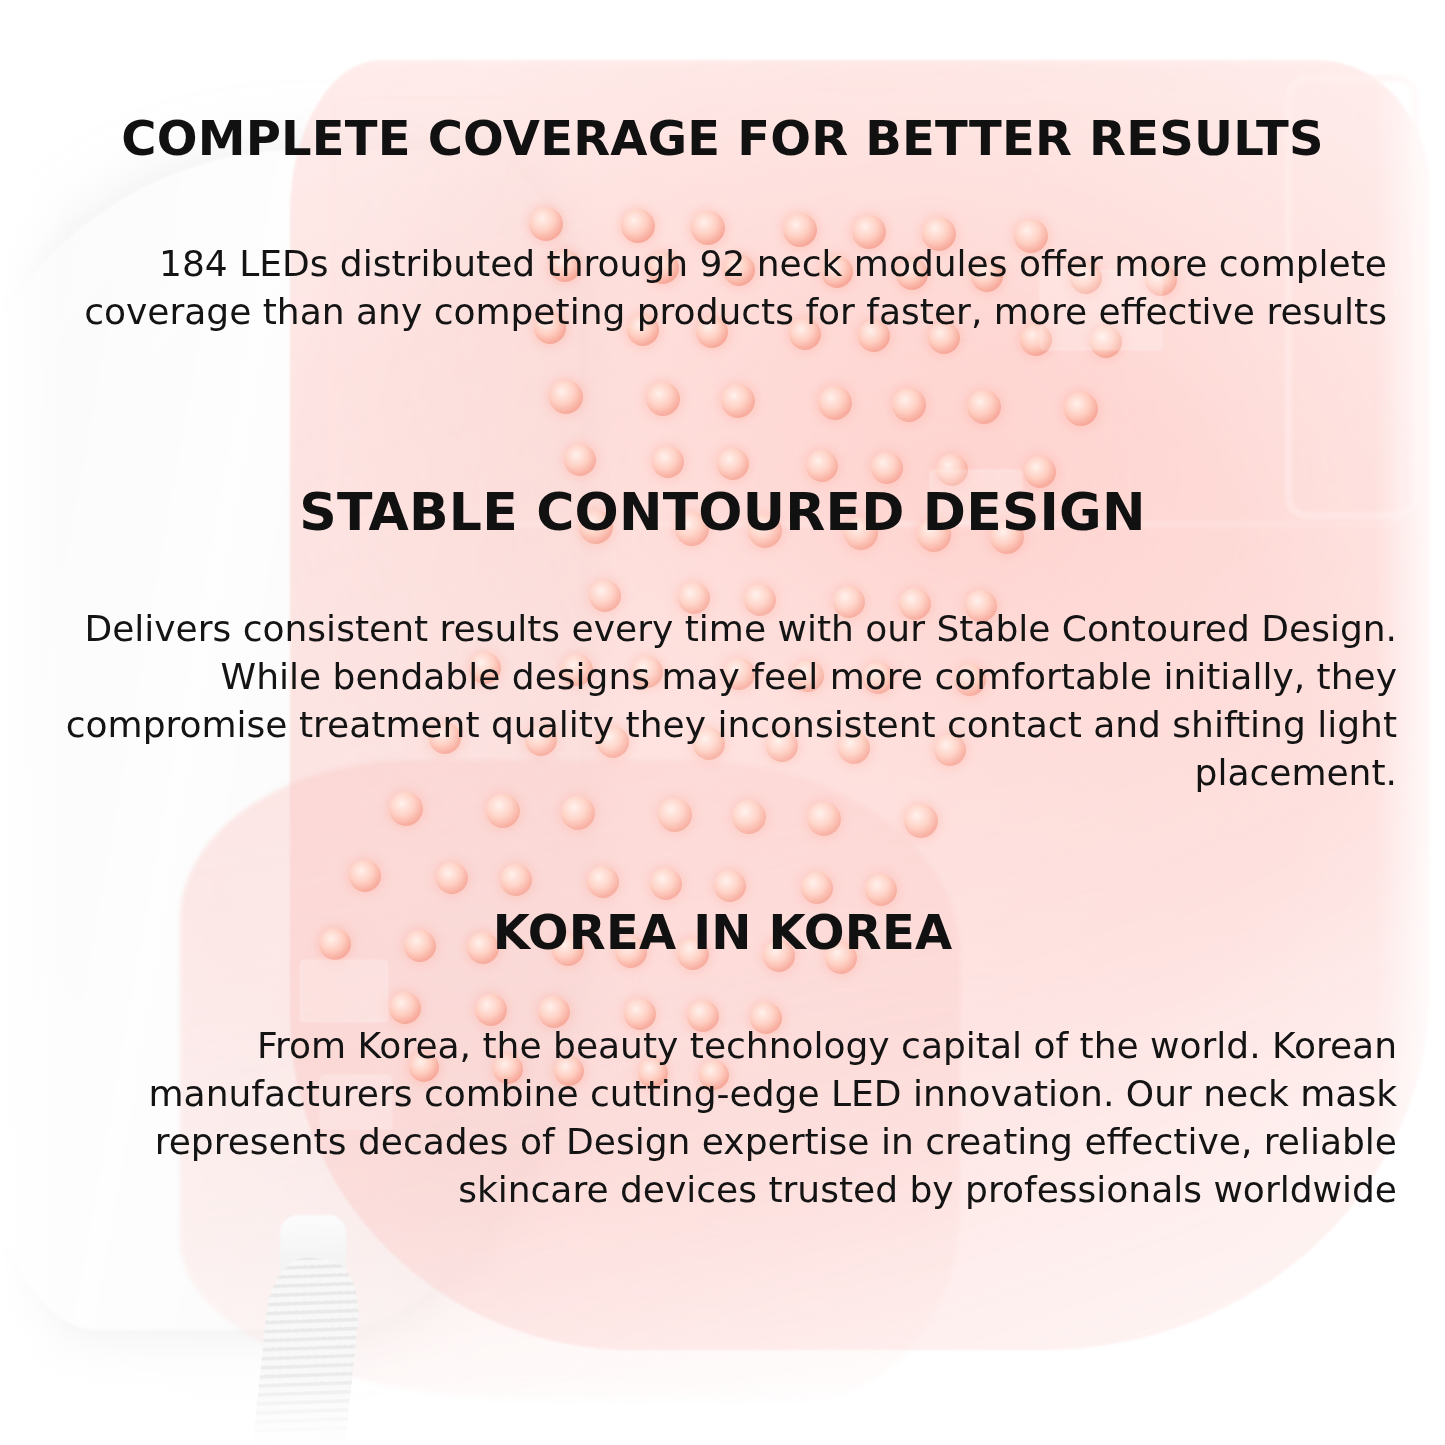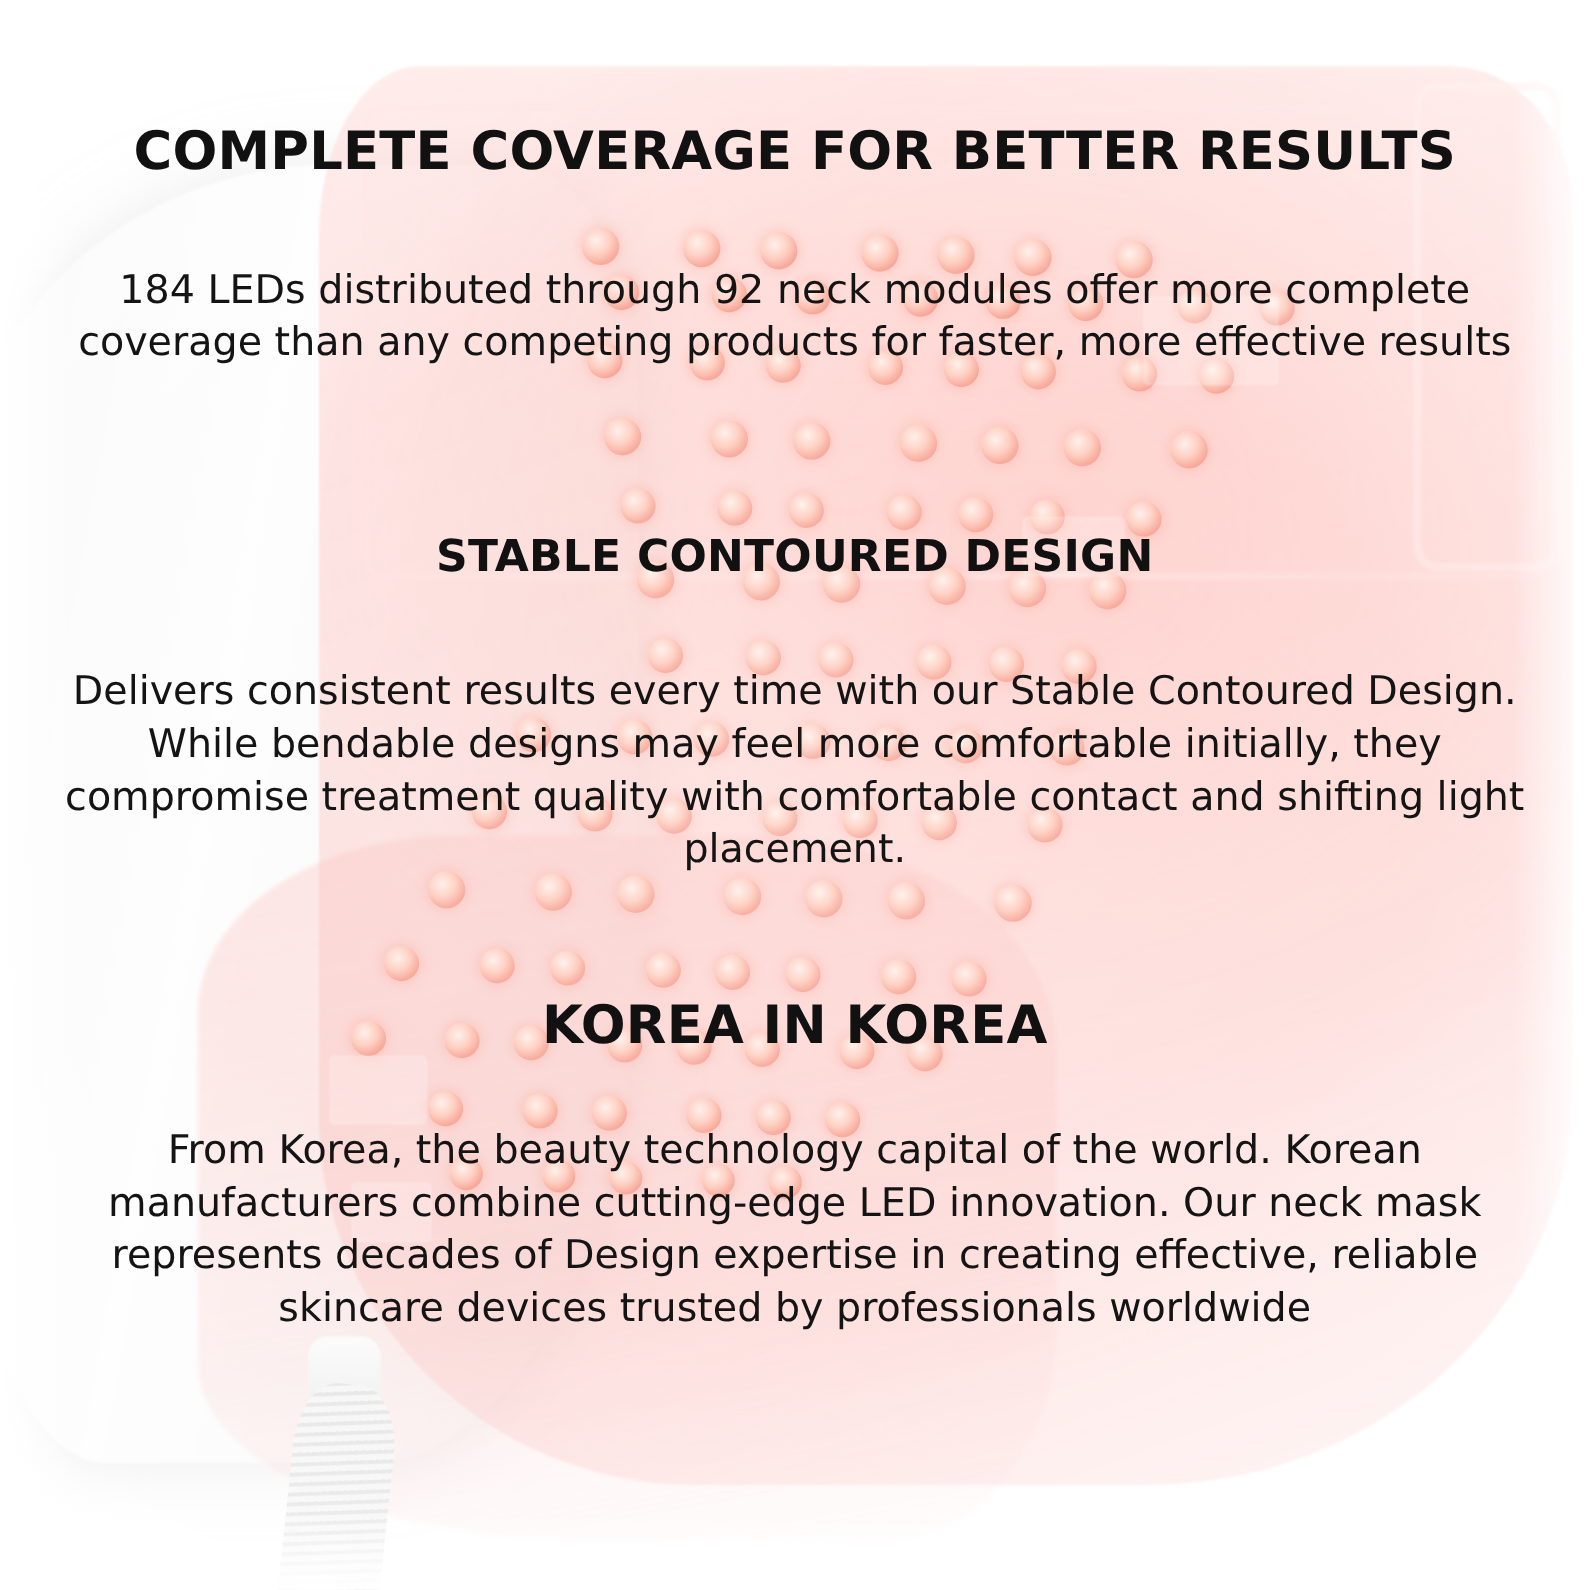--- a/index.html
+++ b/index.html
@@ -178,27 +178,28 @@
     letter-spacing: 0.2px;
     color: #111111;
     line-height: 1.1;
   }
 
   .body-text {
     font-family: "DejaVu Sans", sans-serif;
     font-weight: 400;
     color: #141414;
     line-height: 1.33;
+    text-align: right;
   }
 
   
   #h1 { position: absolute; top: 112px; left: 0; right: 0; font-size: 48px; }
   #p1 { position: absolute; top: 240px; left: 58px; right: 58px; font-size: 36px; }
 
-  #h2 { position: absolute; top: 484px; left: 0; right: 0; font-size: 40px; }
+  #h2 { position: absolute; top: 484px; left: 0; right: 0; font-size: 52px; }
   #p2 { position: absolute; top: 605px; left: 48px; right: 48px; font-size: 36px; }
 
   #h3 { position: absolute; top: 906px; left: 0; right: 0; font-size: 48px; }
   #p3 { position: absolute; top: 1022px; left: 48px; right: 48px; font-size: 36px; }
 </style>
 </head>
 <body>
 
 <div id="page">
 
@@ -323,21 +324,21 @@
 
   <div id="content">
 
     <div class="section">
       <div id="h1" class="heading">COMPLETE COVERAGE FOR BETTER RESULTS</div>
       <div id="p1" class="body-text">184 LEDs distributed through 92 neck modules offer more complete coverage than any competing products  for faster, more effective results</div>
     </div>
 
     <div class="section">
       <div id="h2" class="heading">STABLE CONTOURED DESIGN</div>
-      <div id="p2" class="body-text">Delivers consistent results every time with our Stable Contoured Design. While bendable designs may feel more comfortable initially, they compromise treatment quality with comfortable contact and shifting light placement.</div>
+      <div id="p2" class="body-text">Delivers consistent results every time with our Stable Contoured Design. While bendable designs may feel more comfortable initially, they compromise treatment quality they inconsistent contact and shifting light placement.</div>
     </div>
 
     <div class="section">
       <div id="h3" class="heading">KOREA IN KOREA</div>
       <div id="p3" class="body-text">From Korea, the beauty technology capital of the world. Korean manufacturers combine cutting-edge LED innovation. Our neck mask represents decades of Design expertise in creating effective, reliable skincare devices trusted by professionals worldwide</div>
     </div>
 
   </div>
 </div>
 

